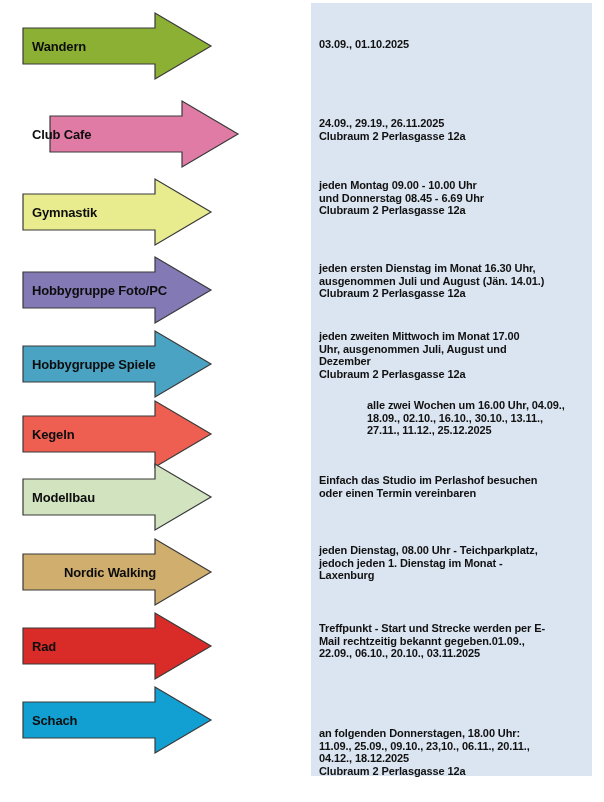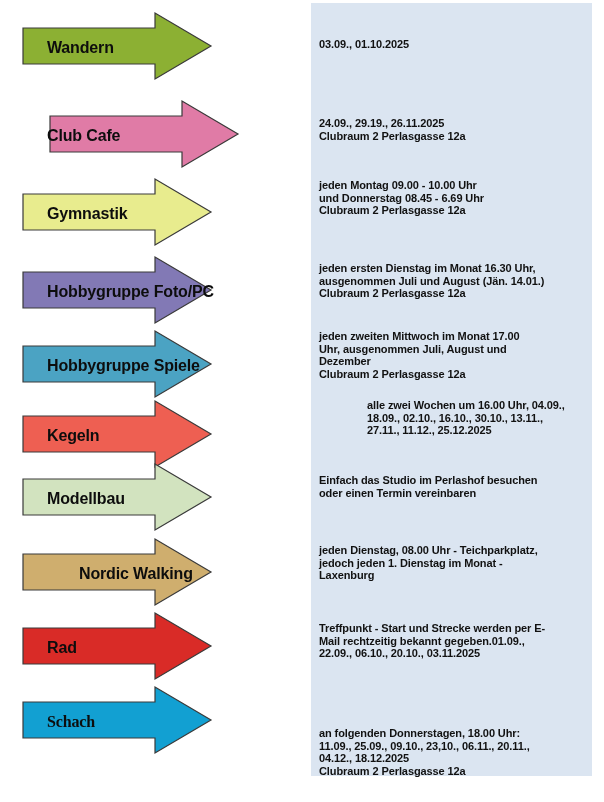--- a/index.html
+++ b/index.html
@@ -31,22 +31,22 @@
     position: absolute;
     left: 22px;
     width: 190px;
   }
   .arrow-svg {
     display: block;
     overflow: visible;
   }
   .arrow-label {
     position: absolute;
-    left: 25px;
-    font-size: 16px;
+    left: 10px;
+    font-size: 13px;
     font-weight: bold;
     color: #0d0d0d;
     letter-spacing: -0.15px;
     white-space: nowrap;
     line-height: 1;
   }
 
   
   .desc {
     position: absolute;
@@ -159,21 +159,21 @@
     </div>
     <div class="desc" style="top: 622px;">
       <span class="ln">Treffpunkt - Start und Strecke werden per E-</span>
       <span class="ln">Mail rechtzeitig bekannt gegeben.01.09.,</span>
       <span class="ln">22.09., 06.10., 20.10., 03.11.2025</span>
     </div>
     <div class="arrow-wrap" style="top: 686px;">
       <svg class="arrow-svg" width="190" height="68" viewBox="0 0 190 68">
         <polygon points="1.0,16.0 133.0,16.0 133.0,1.0 189.0,34.0 133.0,67.0 133.0,52.0 1.0,52.0" fill="#12a0d2" stroke="#3a3a3a" stroke-width="1.2" stroke-linejoin="miter"></polygon>
       </svg>
-      <span class="arrow-label" style="top: 28px; font-family: Liberation Serif, serif;">Schach</span>
+      <span class="arrow-label" style="top: 28px;">Schach</span>
     </div>
     <div class="desc" style="top: 695px; margin-top: 32px;">
       <span class="ln">an folgenden Donnerstagen, 18.00 Uhr:</span>
       <span class="ln">11.09., 25.09., 09.10., 23,10., 06.11., 20.11.,</span>
       <span class="ln">04.12., 18.12.2025</span>
       <span class="ln">Clubraum 2 Perlasgasse 12a</span>
     </div>
   </div>
 
 </body></html>

